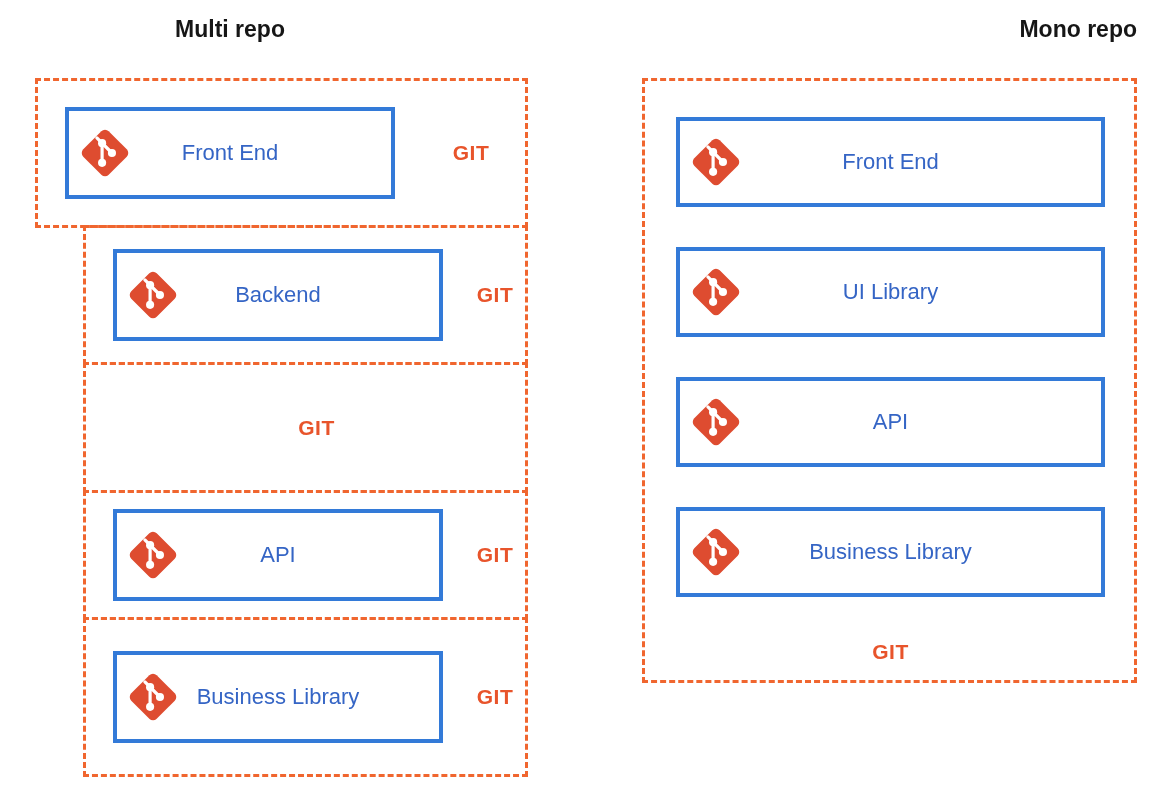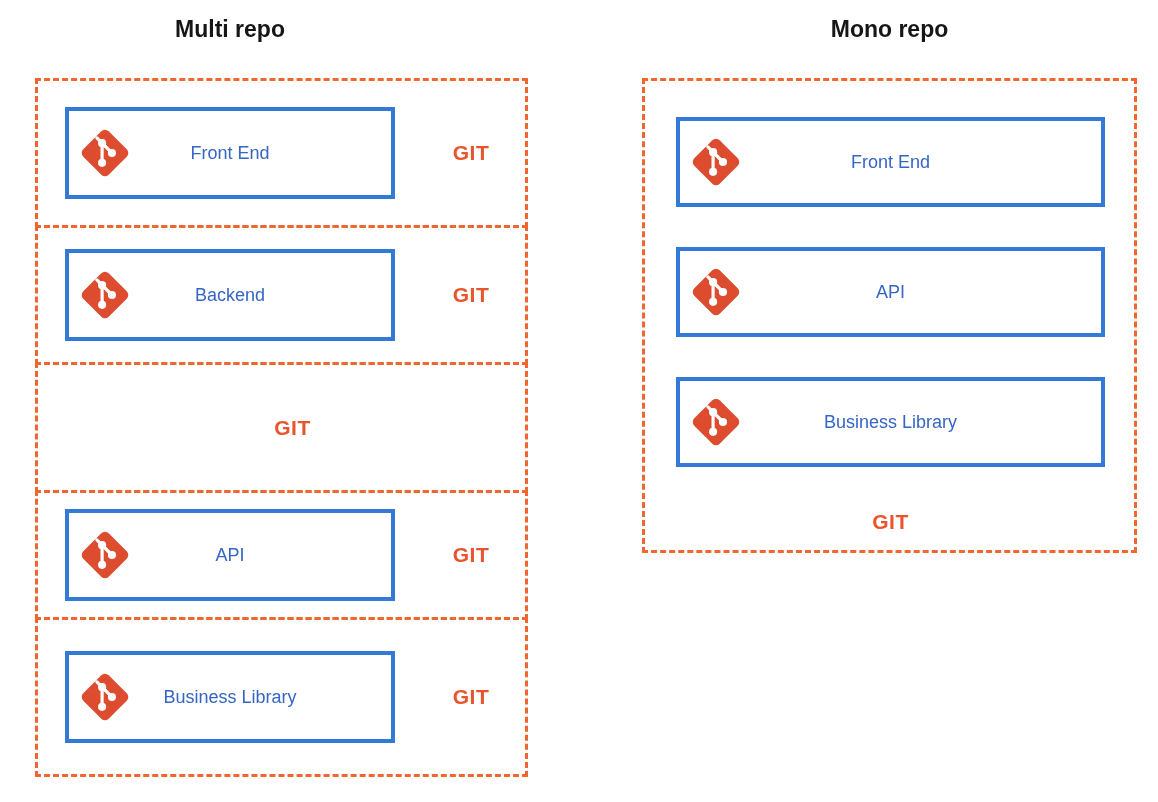--- a/index.html
+++ b/index.html
@@ -13,42 +13,42 @@
   .col{position:absolute;top:14px;}
   .col-left{left:35px;width:493px;}
   .col-right{left:642px;width:495px;}
   .col-title{
     height:30px;line-height:30px;
     margin-bottom:34px;
     text-align:center;
     font-size:23px;font-weight:bold;color:#161616;
   }
   .col-left .col-title{width:390px;}
-  .col-right .col-title{width:495px;}
+  .col-right .col-title{width:495px;text-align:right;}
 
   
   .multi-cell{
     box-sizing:border-box;
     border:3px dashed #F0662F;
     display:flex;align-items:center;
   }
-  .multi-cell + .multi-cell{margin-top:-3px;}
+  .multi-cell + .multi-cell{margin-top:-3px;margin-left:48px;}
   .h1{height:150px;} .h2{height:140px;} .h3{height:131px;} .h4{height:130px;} .h5{height:160px;}
 
   .repo-box{
     box-sizing:border-box;
     position:relative;
     width:330px;height:92px;
     margin-left:27px;
     border:4px solid #337AD8;
     background:#ffffff;
     display:flex;align-items:center;justify-content:center;
   }
   .repo-label{
-    font-size:18px;color:#3565C5;
+    font-size:22px;color:#3565C5;
     white-space:nowrap;
   }
   .git-icon{
     position:absolute;left:7px;top:50%;
     transform:translateY(-50%);
     width:58px;height:58px;
     display:block;
   }
   .git-icon svg{display:block;width:100%;height:100%;}
   .git-col{
@@ -195,20 +195,37 @@
               <circle cx="45" cy="33" r="7"></circle>
                 <circle cx="62" cy="50" r="7"></circle>
                 <circle cx="45" cy="67" r="7"></circle>
             </g>
           </svg>
         </span>
         <span class="repo-label">Front End</span>
       </div>
 
 
+      <div class="mono-box">
+        <span class="git-icon">
+          <svg viewBox="0 0 100 100" aria-hidden="true">
+            <rect x="19" y="19" width="62" height="62" rx="9" transform="rotate(45 50 50)" fill="#DE4C30"></rect>
+            <g stroke="#ffffff" stroke-width="5.5" stroke-linecap="round">
+              <line x1="36" y1="24" x2="62" y2="50"></line>
+              <line x1="45" y1="33" x2="45" y2="67"></line>
+            </g>
+            <g fill="#ffffff">
+              <circle cx="45" cy="33" r="7"></circle>
+                <circle cx="62" cy="50" r="7"></circle>
+                <circle cx="45" cy="67" r="7"></circle>
+            </g>
+          </svg>
+        </span>
+        <span class="repo-label">UI Library</span>
+      </div>
 
       <div class="mono-box">
         <span class="git-icon">
           <svg viewBox="0 0 100 100" aria-hidden="true">
             <rect x="19" y="19" width="62" height="62" rx="9" transform="rotate(45 50 50)" fill="#DE4C30"></rect>
             <g stroke="#ffffff" stroke-width="5.5" stroke-linecap="round">
               <line x1="36" y1="24" x2="62" y2="50"></line>
               <line x1="45" y1="33" x2="45" y2="67"></line>
             </g>
             <g fill="#ffffff">

